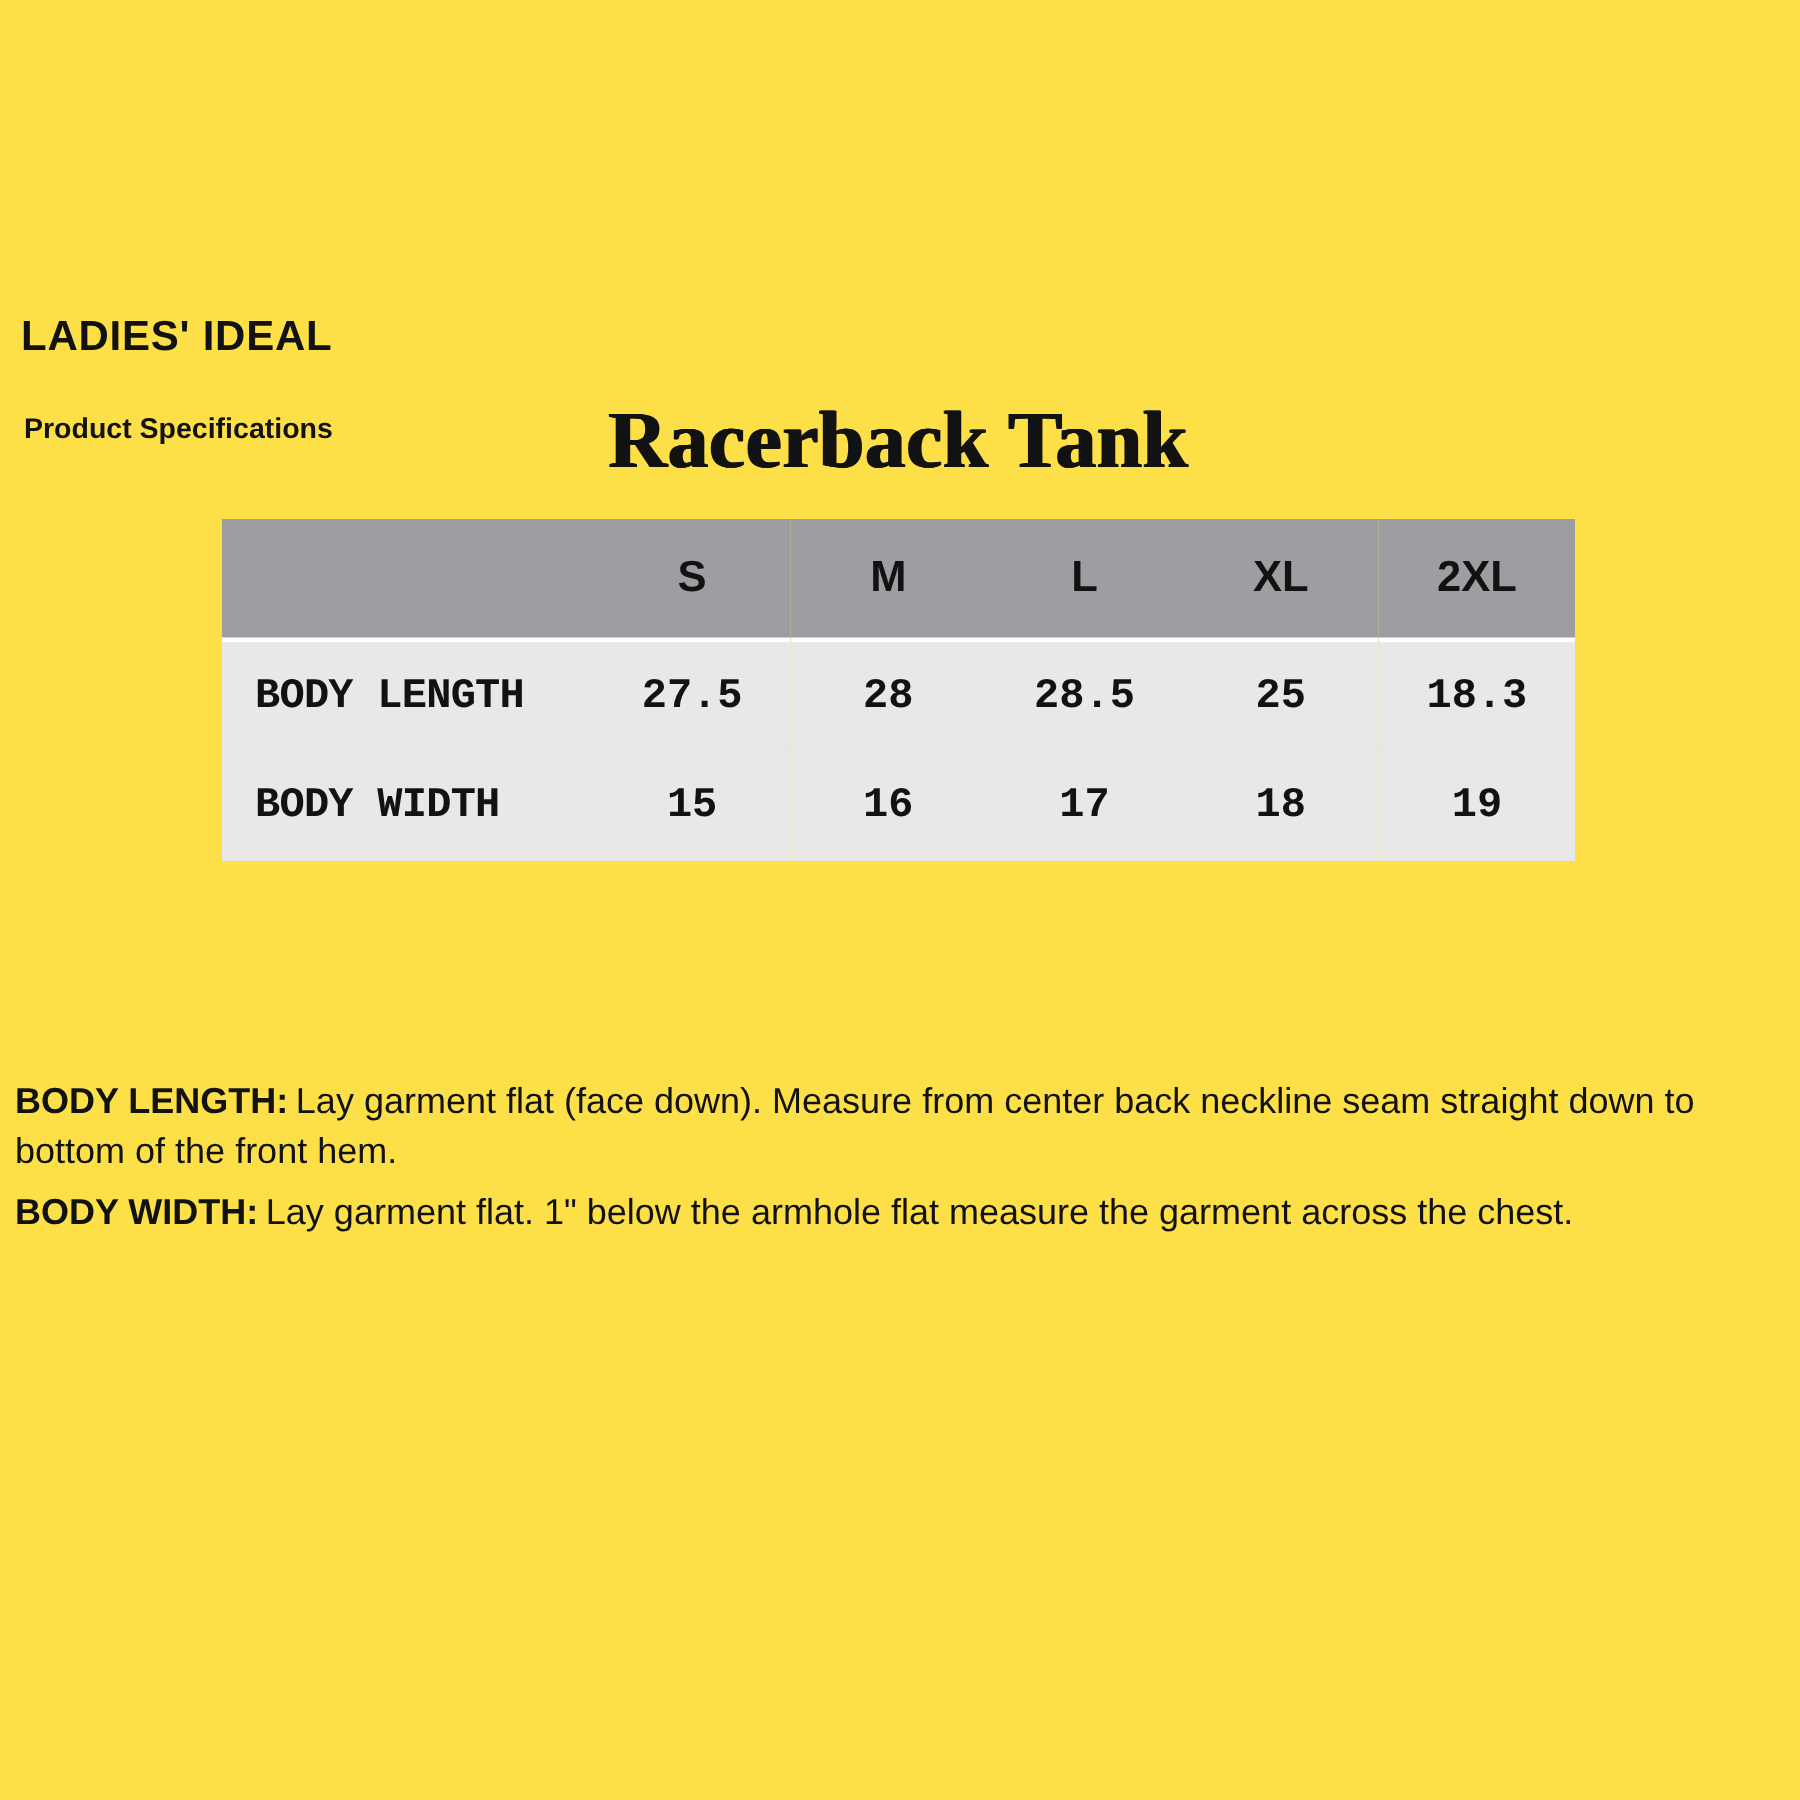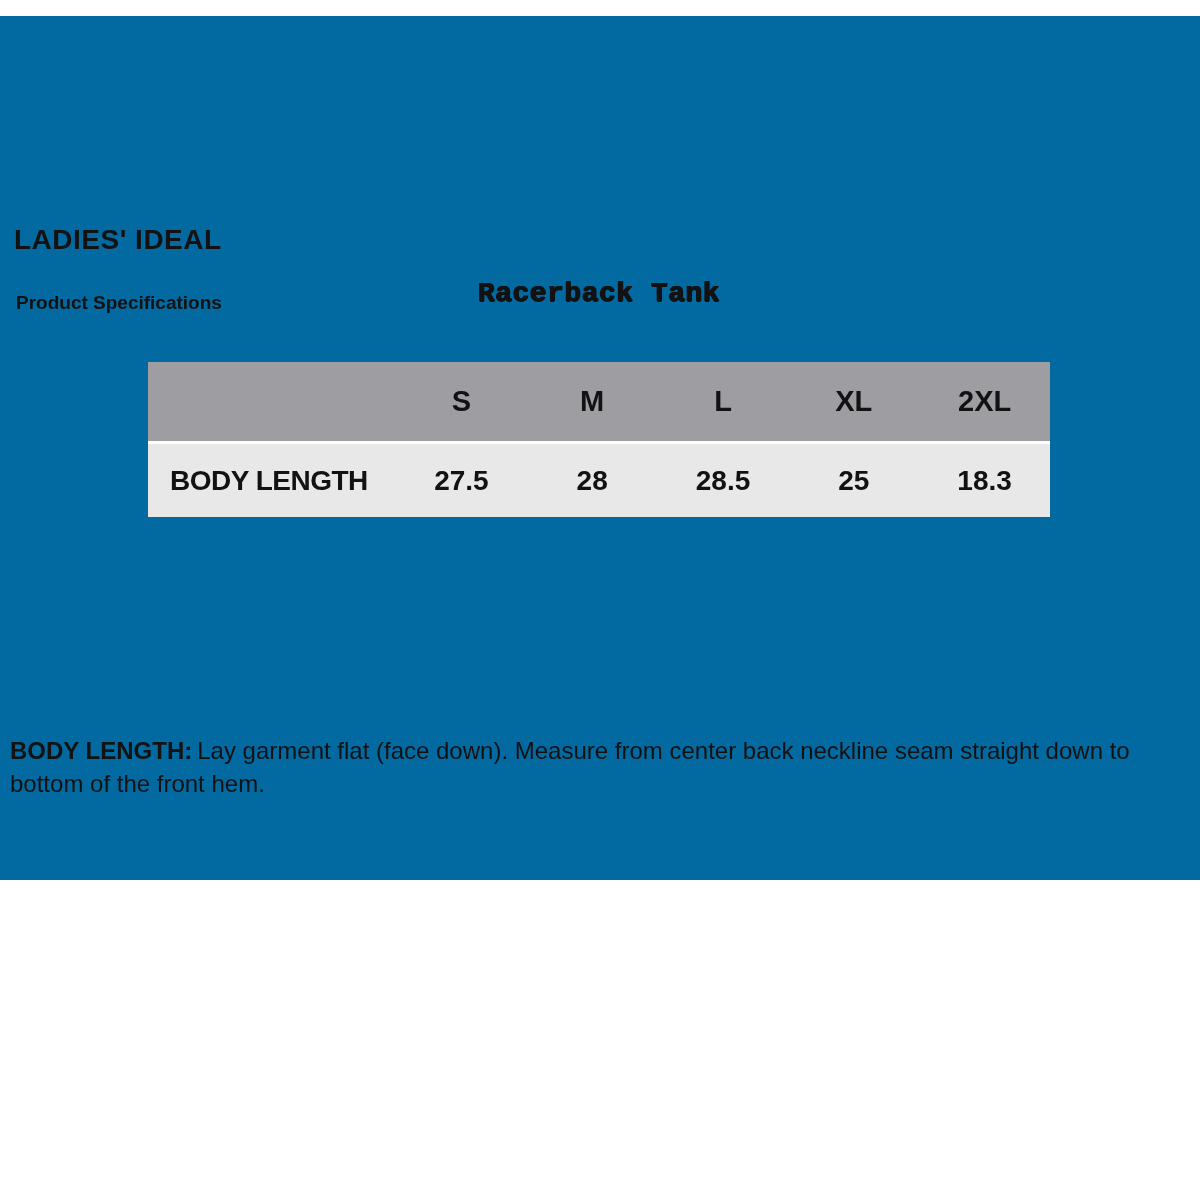--- a/index.html
+++ b/index.html
@@ -5,45 +5,45 @@
   * { margin: 0; padding: 0; box-sizing: border-box; }
   html, body { width: 1200px; height: 1200px; }
   body {
     font-family: "Liberation Sans", sans-serif;
     background: #ffffff;
     color: #121212;
     position: relative;
   }
   .page {
     position: absolute;
-    left: 0; top: 16px;
-    width: 1200px; height: 864px;
-    background: #0369a1;
+    left: 0; top: 0;
+    width: 1200px; height: 1200px;
+    background: #fde047;
     overflow: hidden;
   }
   .brand {
     position: absolute;
     left: 14px; top: 208px;
     font-size: 28px;
     font-weight: bold;
     letter-spacing: 0.5px;
   }
   .section-label {
     position: absolute;
     left: 16px; top: 276px;
     font-size: 19px;
     font-weight: bold;
   }
   .product-title {
     position: absolute;
     left: 148px; top: 262px;
     width: 902px;
     text-align: center;
-    font-family: Liberation Mono, monospace;
-    font-size: 28px;
+    font-family: Liberation Serif, serif;
+    font-size: 54px;
     font-weight: bold;
     letter-spacing: 0.5px;
     
     text-shadow: 0.7px 0 currentColor, -0.7px 0 currentColor, 0 0.5px currentColor;
   }
   table.size-chart {
     position: absolute;
     left: 148px; top: 346px;
     width: 902px;
     border-collapse: separate;
@@ -60,20 +60,21 @@
     vertical-align: middle;
     border-bottom: 3px solid #ffffff;
   }
   table.size-chart tbody th,
   table.size-chart tbody td {
     background: #e8e8e8;
     height: 73px;
     font-size: 28px;
     font-weight: bold;
     vertical-align: middle;
+    font-family: Liberation Mono, monospace;
   }
   table.size-chart tbody th {
     text-align: left;
     padding-left: 22px;
     letter-spacing: -0.5px;
   }
   table.size-chart tbody td { text-align: center; }
   .how-to-measure-heading {
     position: absolute;
     left: 10px; top: 642px;
@@ -125,23 +126,34 @@
     </thead>
     <tbody>
       <tr>
         <th>BODY LENGTH</th>
         <td>27.5</td>
         <td>28</td>
         <td>28.5</td>
         <td>25</td>
         <td>18.3</td>
       </tr>
+      <tr>
+        <th>BODY WIDTH</th>
+        <td>15</td>
+        <td>16</td>
+        <td>17</td>
+        <td>18</td>
+        <td>19</td>
+      </tr>
     </tbody>
   </table>
 
 
   <div class="measure-notes">
     <p>
       <span class="term">BODY LENGTH:</span><span>Lay garment flat (face down). Measure from center back neckline seam straight down to bottom of the front hem.</span>
     </p>
+    <p>
+      <span class="term">BODY WIDTH:</span><span>Lay garment flat. 1" below the armhole flat measure the garment across the chest.</span>
+    </p>
   </div>
 
 </div>
 
 </body></html>

